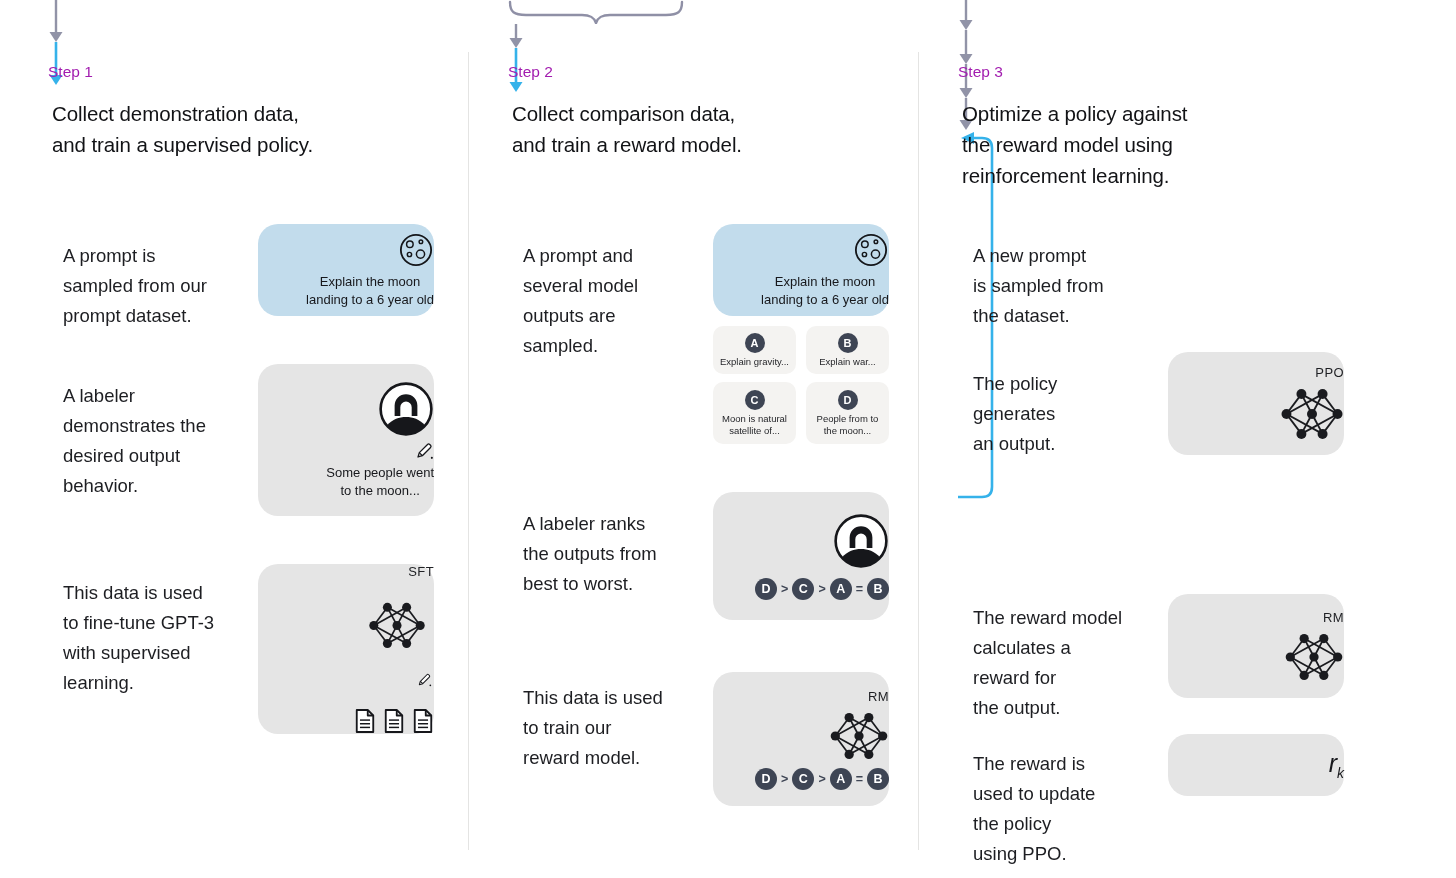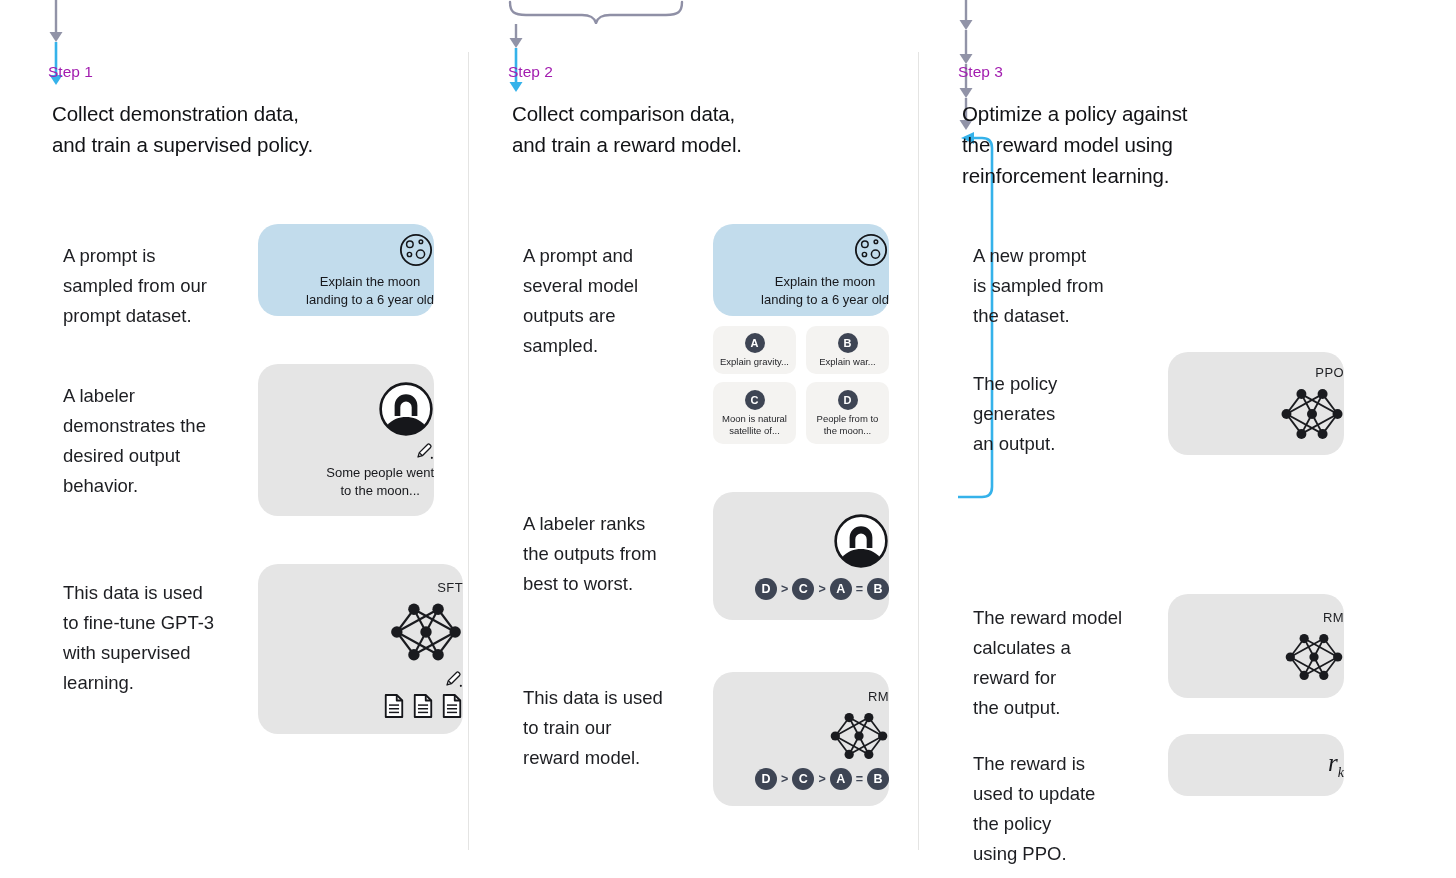--- a/index.html
+++ b/index.html
@@ -22,21 +22,21 @@
             align-items:center;justify-content:center;gap:3px;text-align:center}
   .chip-badge{width:20px;height:20px;border-radius:50%;background:#3e4554;color:#fff;font-size:11px;
               font-weight:700;display:flex;align-items:center;justify-content:center}
   .chip-text{font-size:9.5px;line-height:12px;color:#26272b}
   .rank-row{display:flex;align-items:center;gap:4px}
   .rank-chip{width:22px;height:22px;border-radius:50%;background:#3e4554;color:#fff;font-size:12.5px;
              font-weight:700;display:flex;align-items:center;justify-content:center}
   .rank-op{color:#3e4554;font-size:12.5px;font-weight:700}
   .arrow,.icon{display:block}
   .docs-row{display:flex;gap:7px}
-  .rk{font-family:Liberation Serif, serif;font-style:italic;font-size:25px;color:#17181c}
+  .rk{font-family:Liberation Sans, sans-serif;font-style:italic;font-size:25px;color:#17181c}
   .rk sub{font-size:14px;font-style:italic}
 </style>
 </head>
 <body>
 
 <svg width="0" height="0" style="position:absolute" aria-hidden="true">
   <defs>
     <g id="sym-net">
       <g stroke="#1a1b1f" stroke-width="3">
         <line x1="33" y1="13" x2="9" y2="45"></line>
@@ -142,21 +142,21 @@
         </svg>
       <div class="box-text preline">Some people went
 to the moon...</div>
     </div>
 
     <svg class="arrow" style="left:290px;top:519px" width="16" height="43">
       <line x1="8" y1="0" x2="8" y2="34" stroke="#35b2ea" stroke-width="2.6"></line>
       <polygon points="1.5,33 14.5,33 8,43" fill="#35b2ea"></polygon>
     </svg>
 
-    <div class="box gray" style="left:210px;top:564px;width:205px;height:170px;gap:5px">
+    <div class="box gray" style="left:210px;top:564px;width:176px;height:170px;gap:21px">
       <div class="model-label">SFT</div>
       <svg class="icon" width="74" height="64" viewBox="0 0 100 90">
           <use href="#sym-net"></use>
         </svg>
       <svg class="icon" width="19" height="19" viewBox="0 0 22 22">
           <use href="#sym-pencil"></use>
         </svg>
       <div class="docs-row">
         <svg class="icon" width="22" height="26" viewBox="0 0 24 28">
             <use href="#sym-doc"></use>

